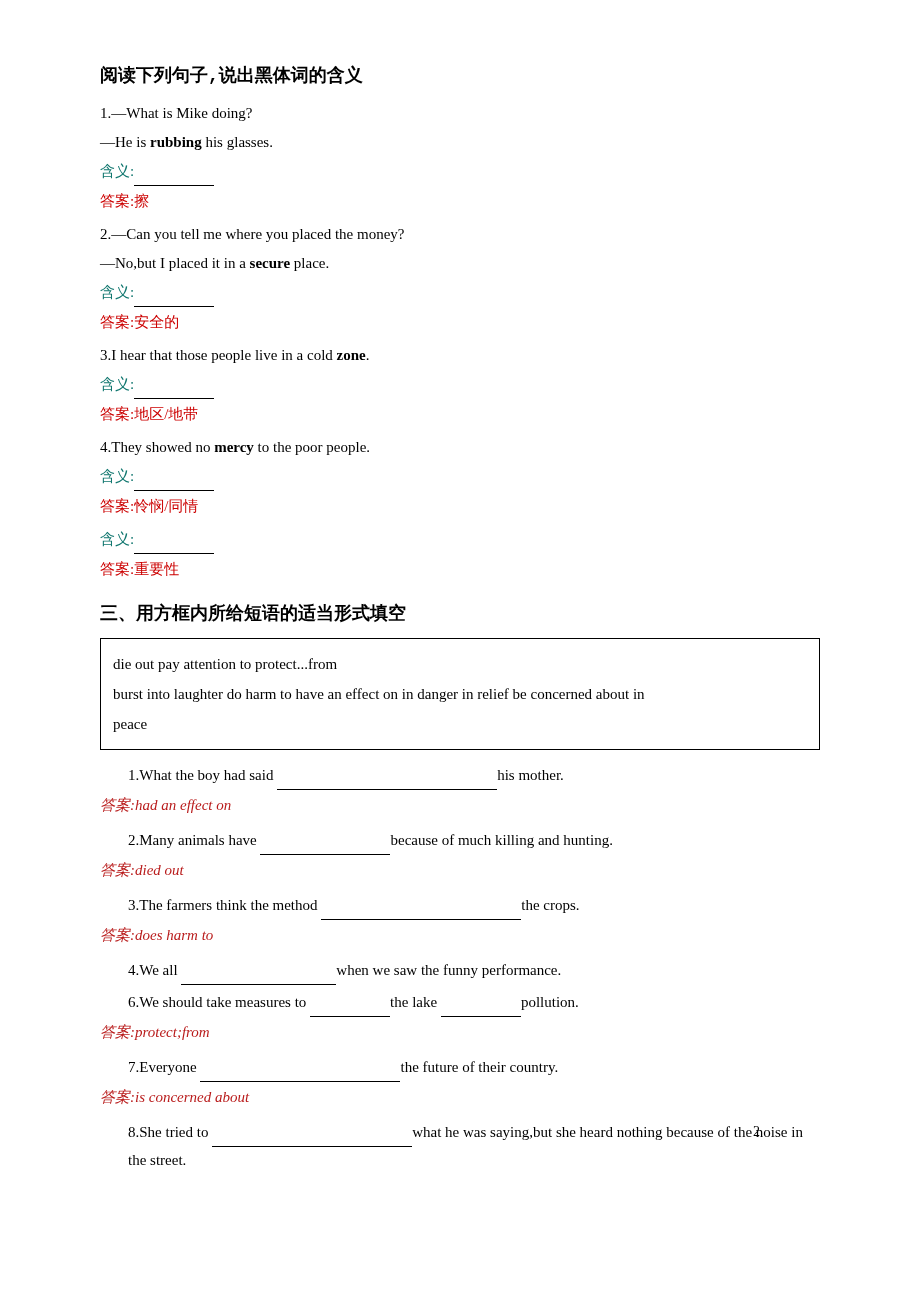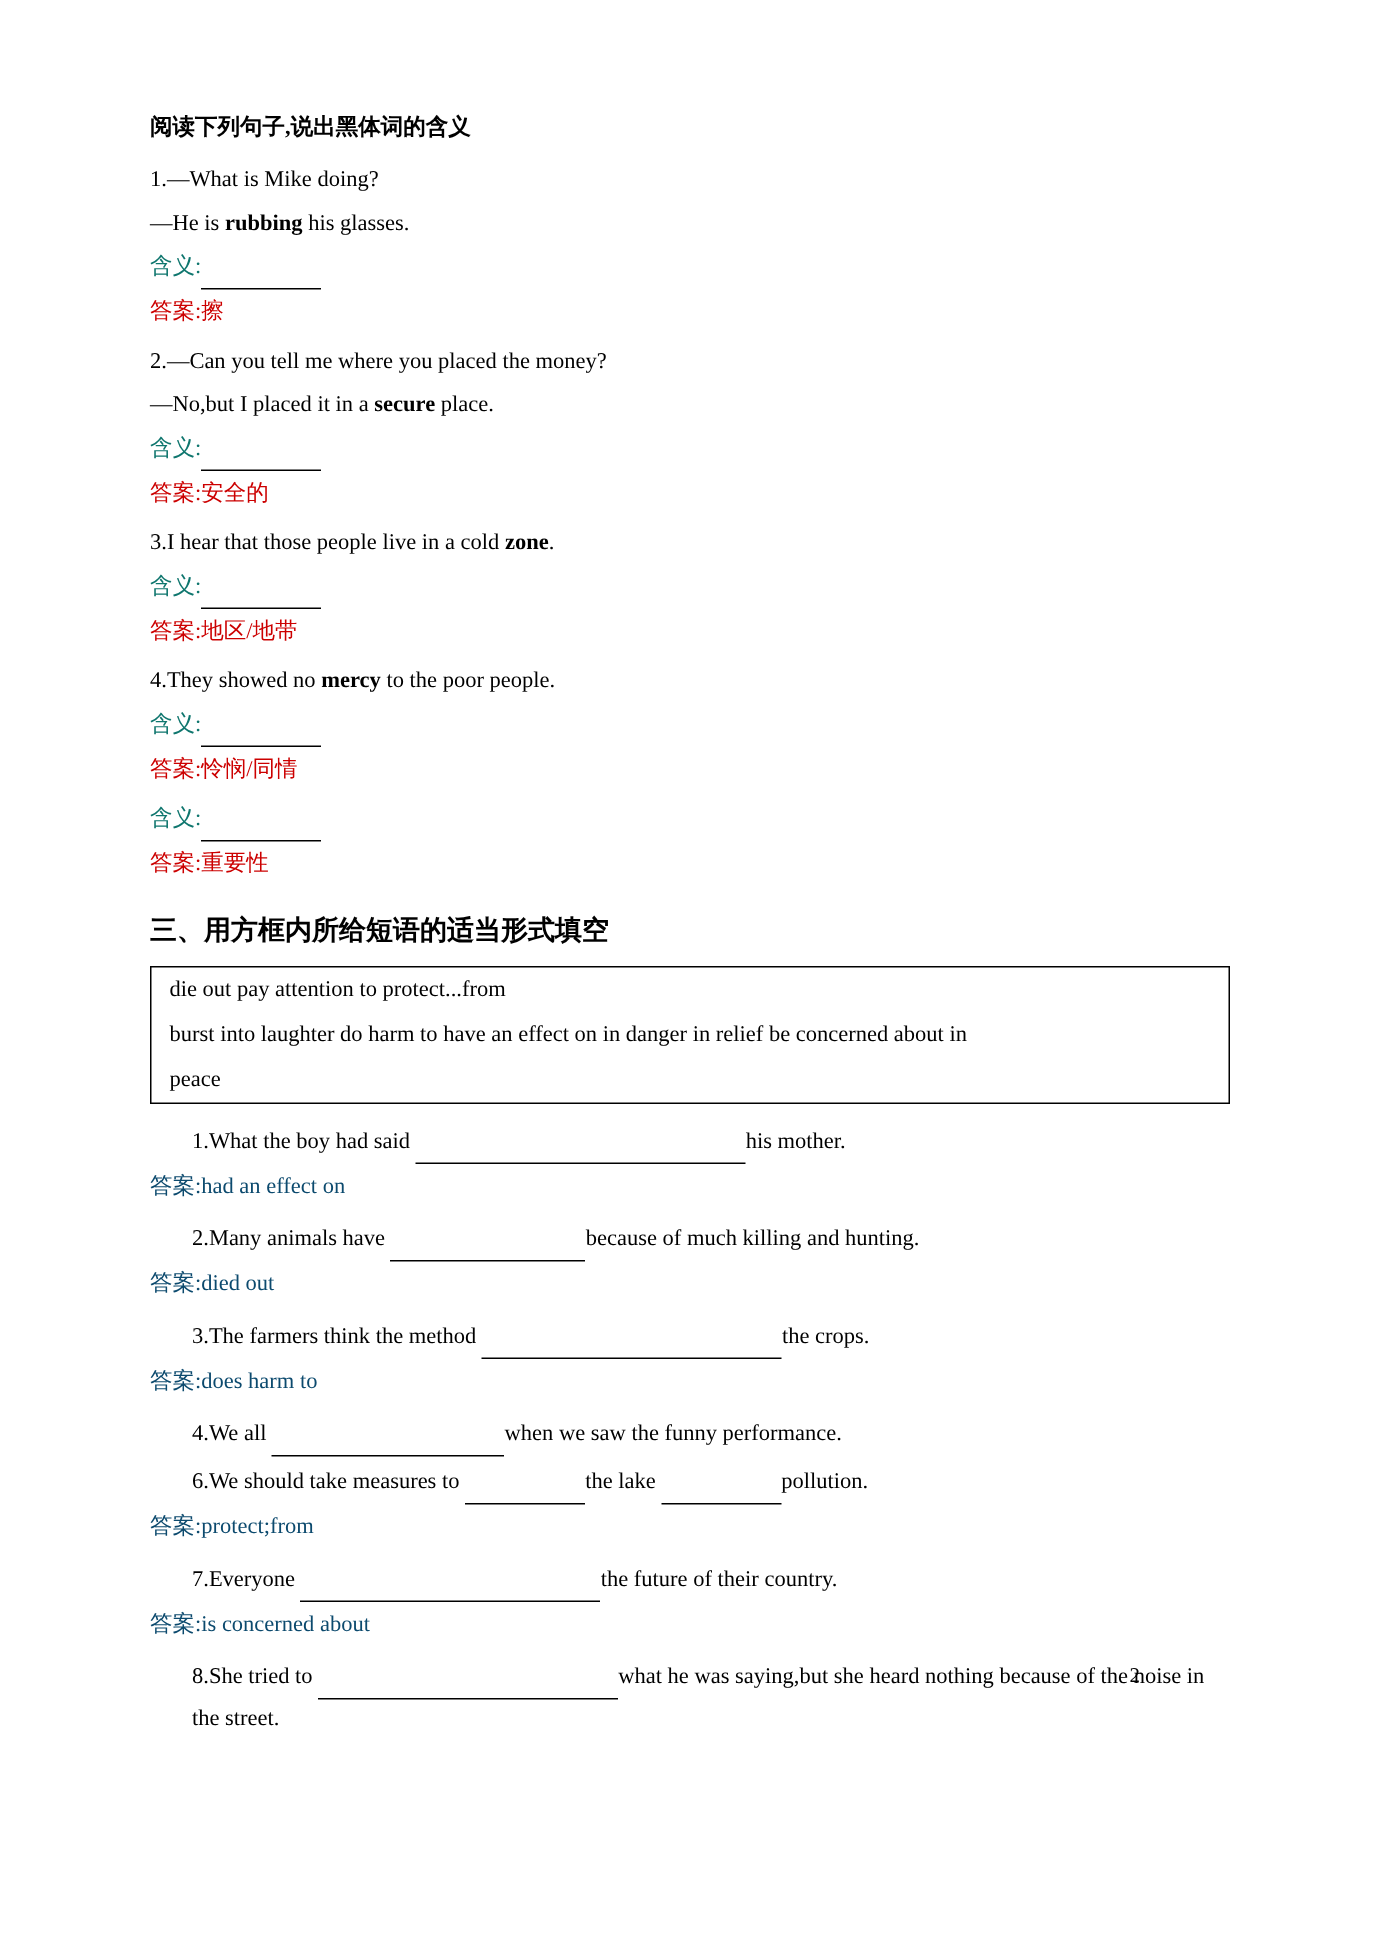--- a/index.html
+++ b/index.html
@@ -11,24 +11,25 @@
       background: #ffffff;
       font-family: "SimSun", "宋体", serif;
       font-size: 15px;
       color: #000000;
       width: 920px;
       min-height: 1302px;
       padding: 60px 100px 60px 100px;
       line-height: 1.8;
     }
     .section-title {
-      font-size: 15px;
+      font-size: 18px;
       font-weight: bold;
       margin-bottom: 8px;
-      margin-top: 12px;
+      margin-top: 0;
+      font-family: Liberation Mono, monospace;
     }
     .question-block {
       margin-bottom: 4px;
     }
     .question-text {
       margin-bottom: 2px;
     }
     .answer-line {
       margin-bottom: 2px;
       color: #0f766e;
@@ -46,31 +47,32 @@
       min-width: 80px;
     }
     .section-header {
       font-size: 18px;
       font-weight: bold;
       margin-top: 14px;
       margin-bottom: 8px;
     }
     .phrase-box {
       border: 1px solid #000;
-      padding: 0 12px;
+      padding: 10px 12px;
       margin-bottom: 12px;
       line-height: 2;
     }
     .fill-question {
       margin-bottom: 2px;
       margin-left: 28px;
     }
     .fill-answer {
-      color: #0c4a6e;
+      color: #b91c1c;
       margin-bottom: 8px;
+      font-style: italic;
     }
     .page-number {
       position: absolute;
       bottom: 30px;
       right: 60px;
       font-size: 14px;
     }
     .container {
       position: relative;
     }

